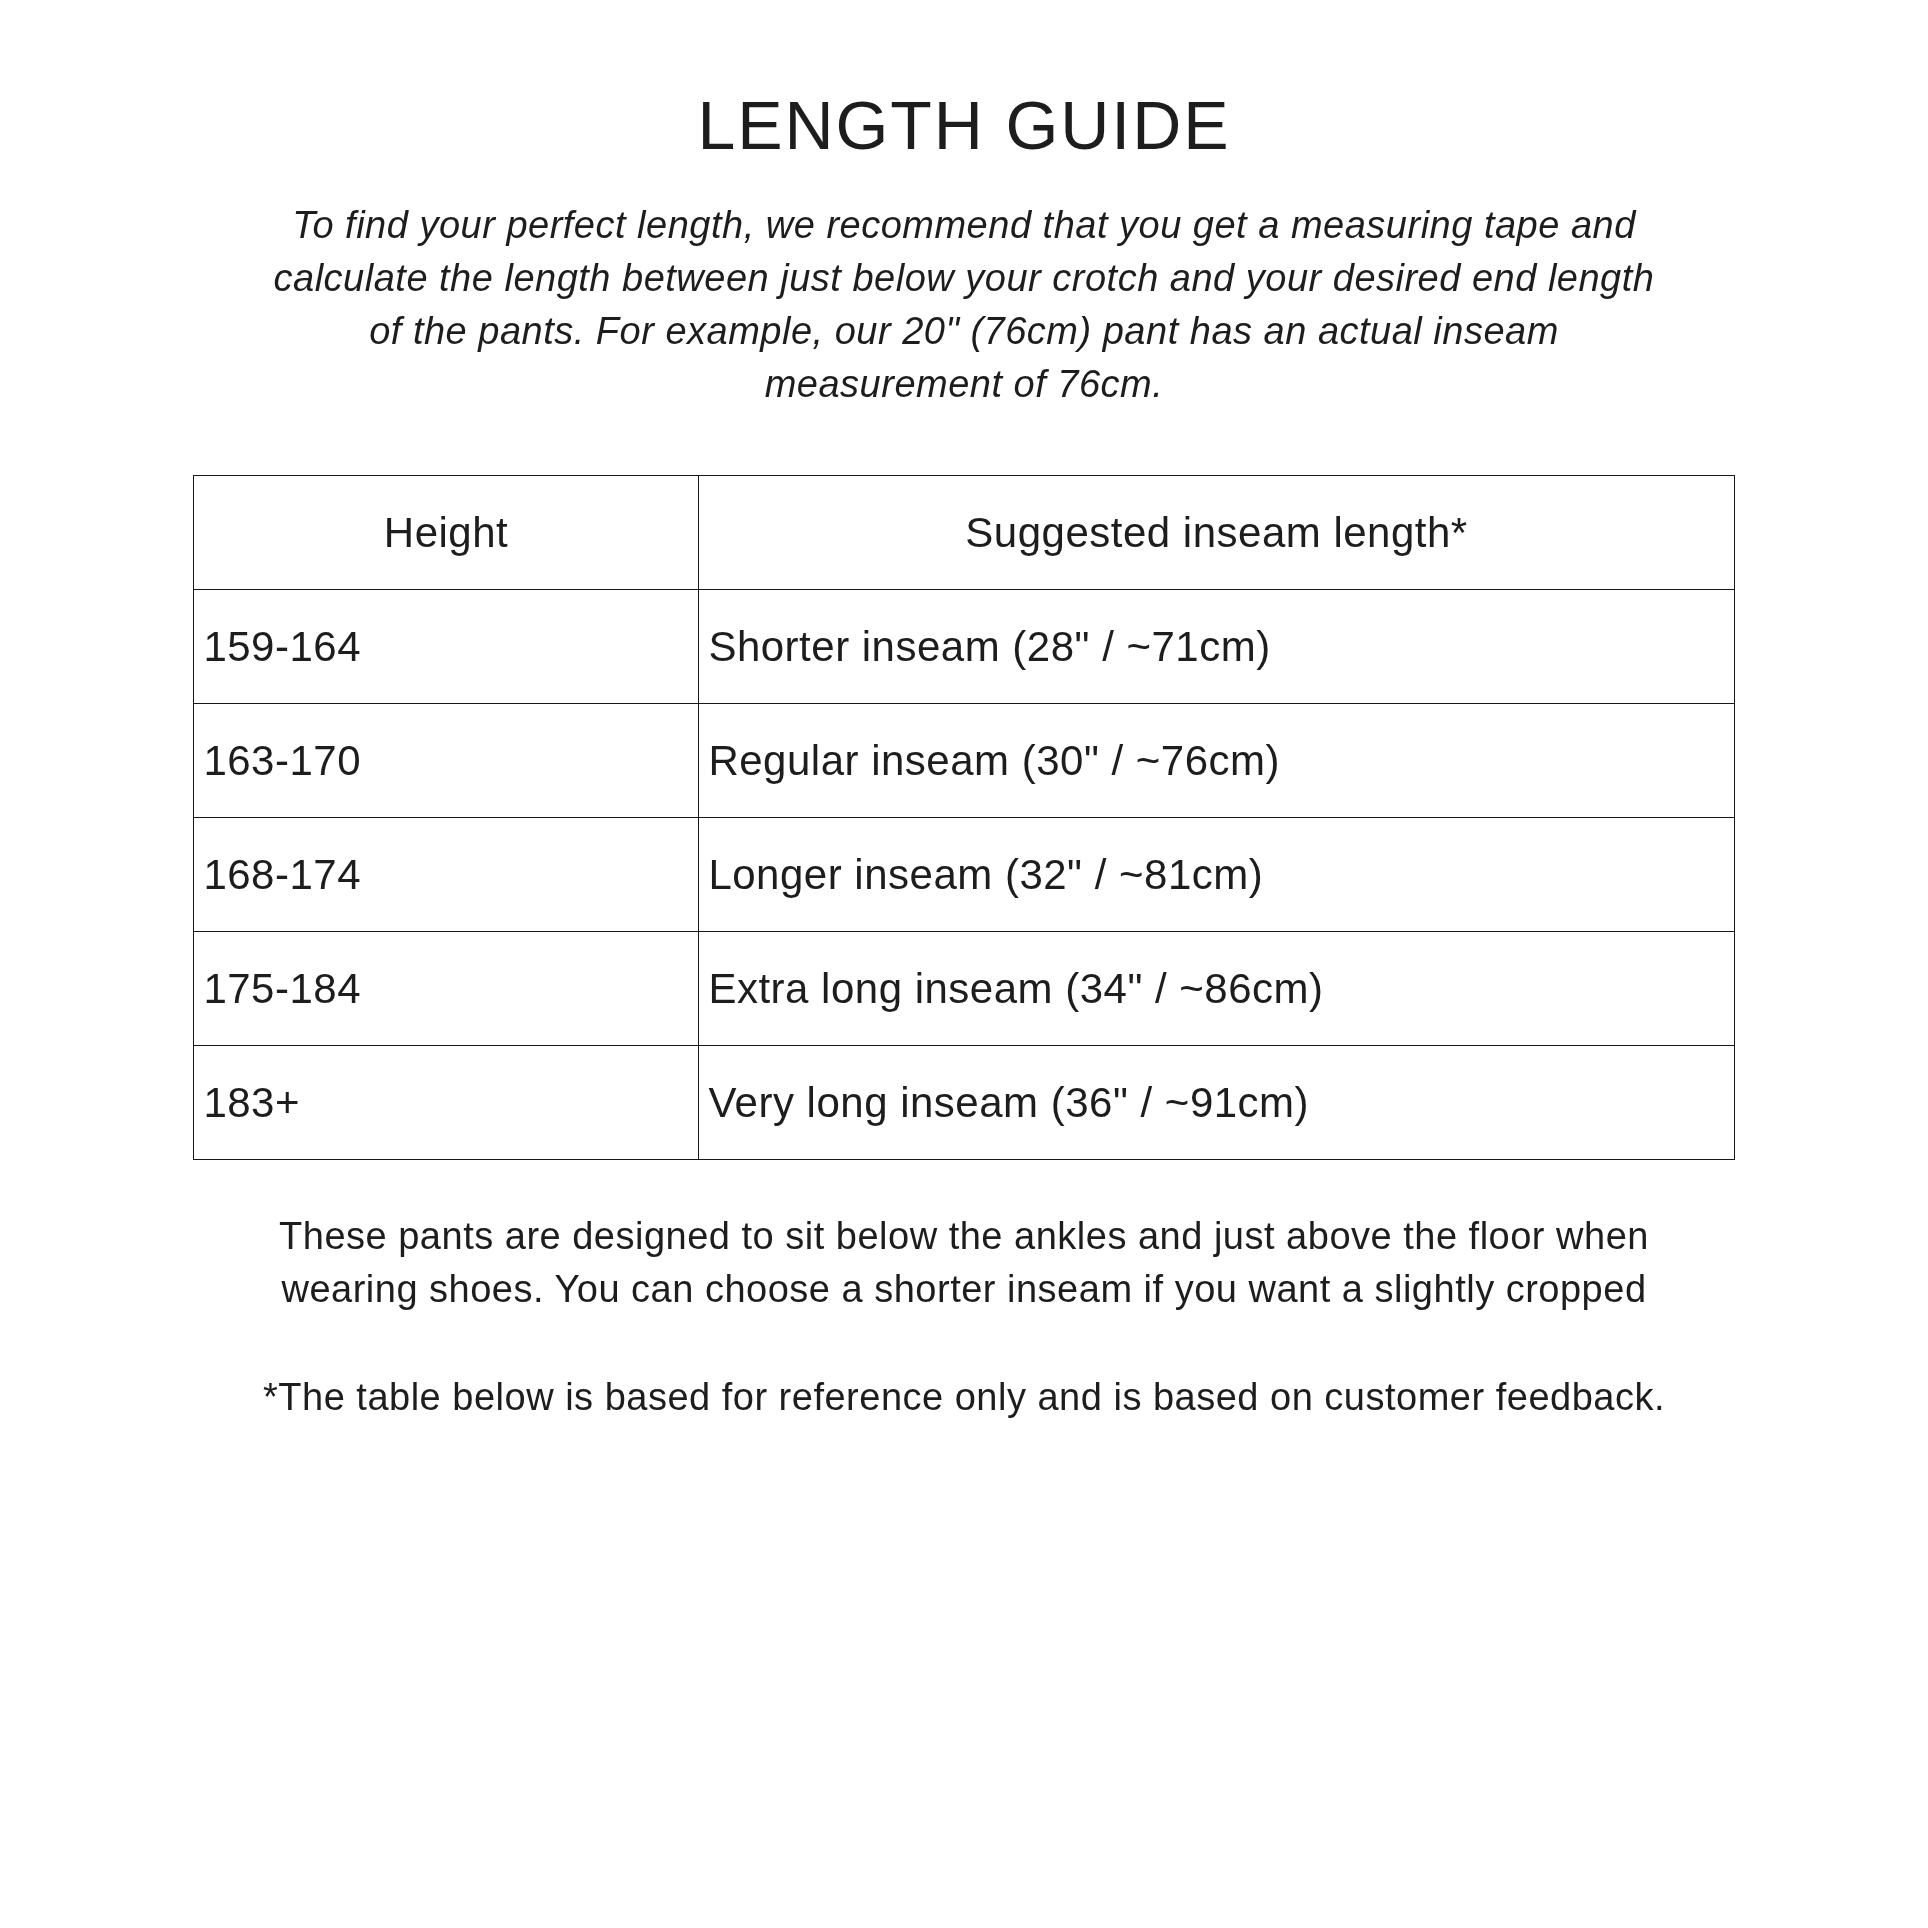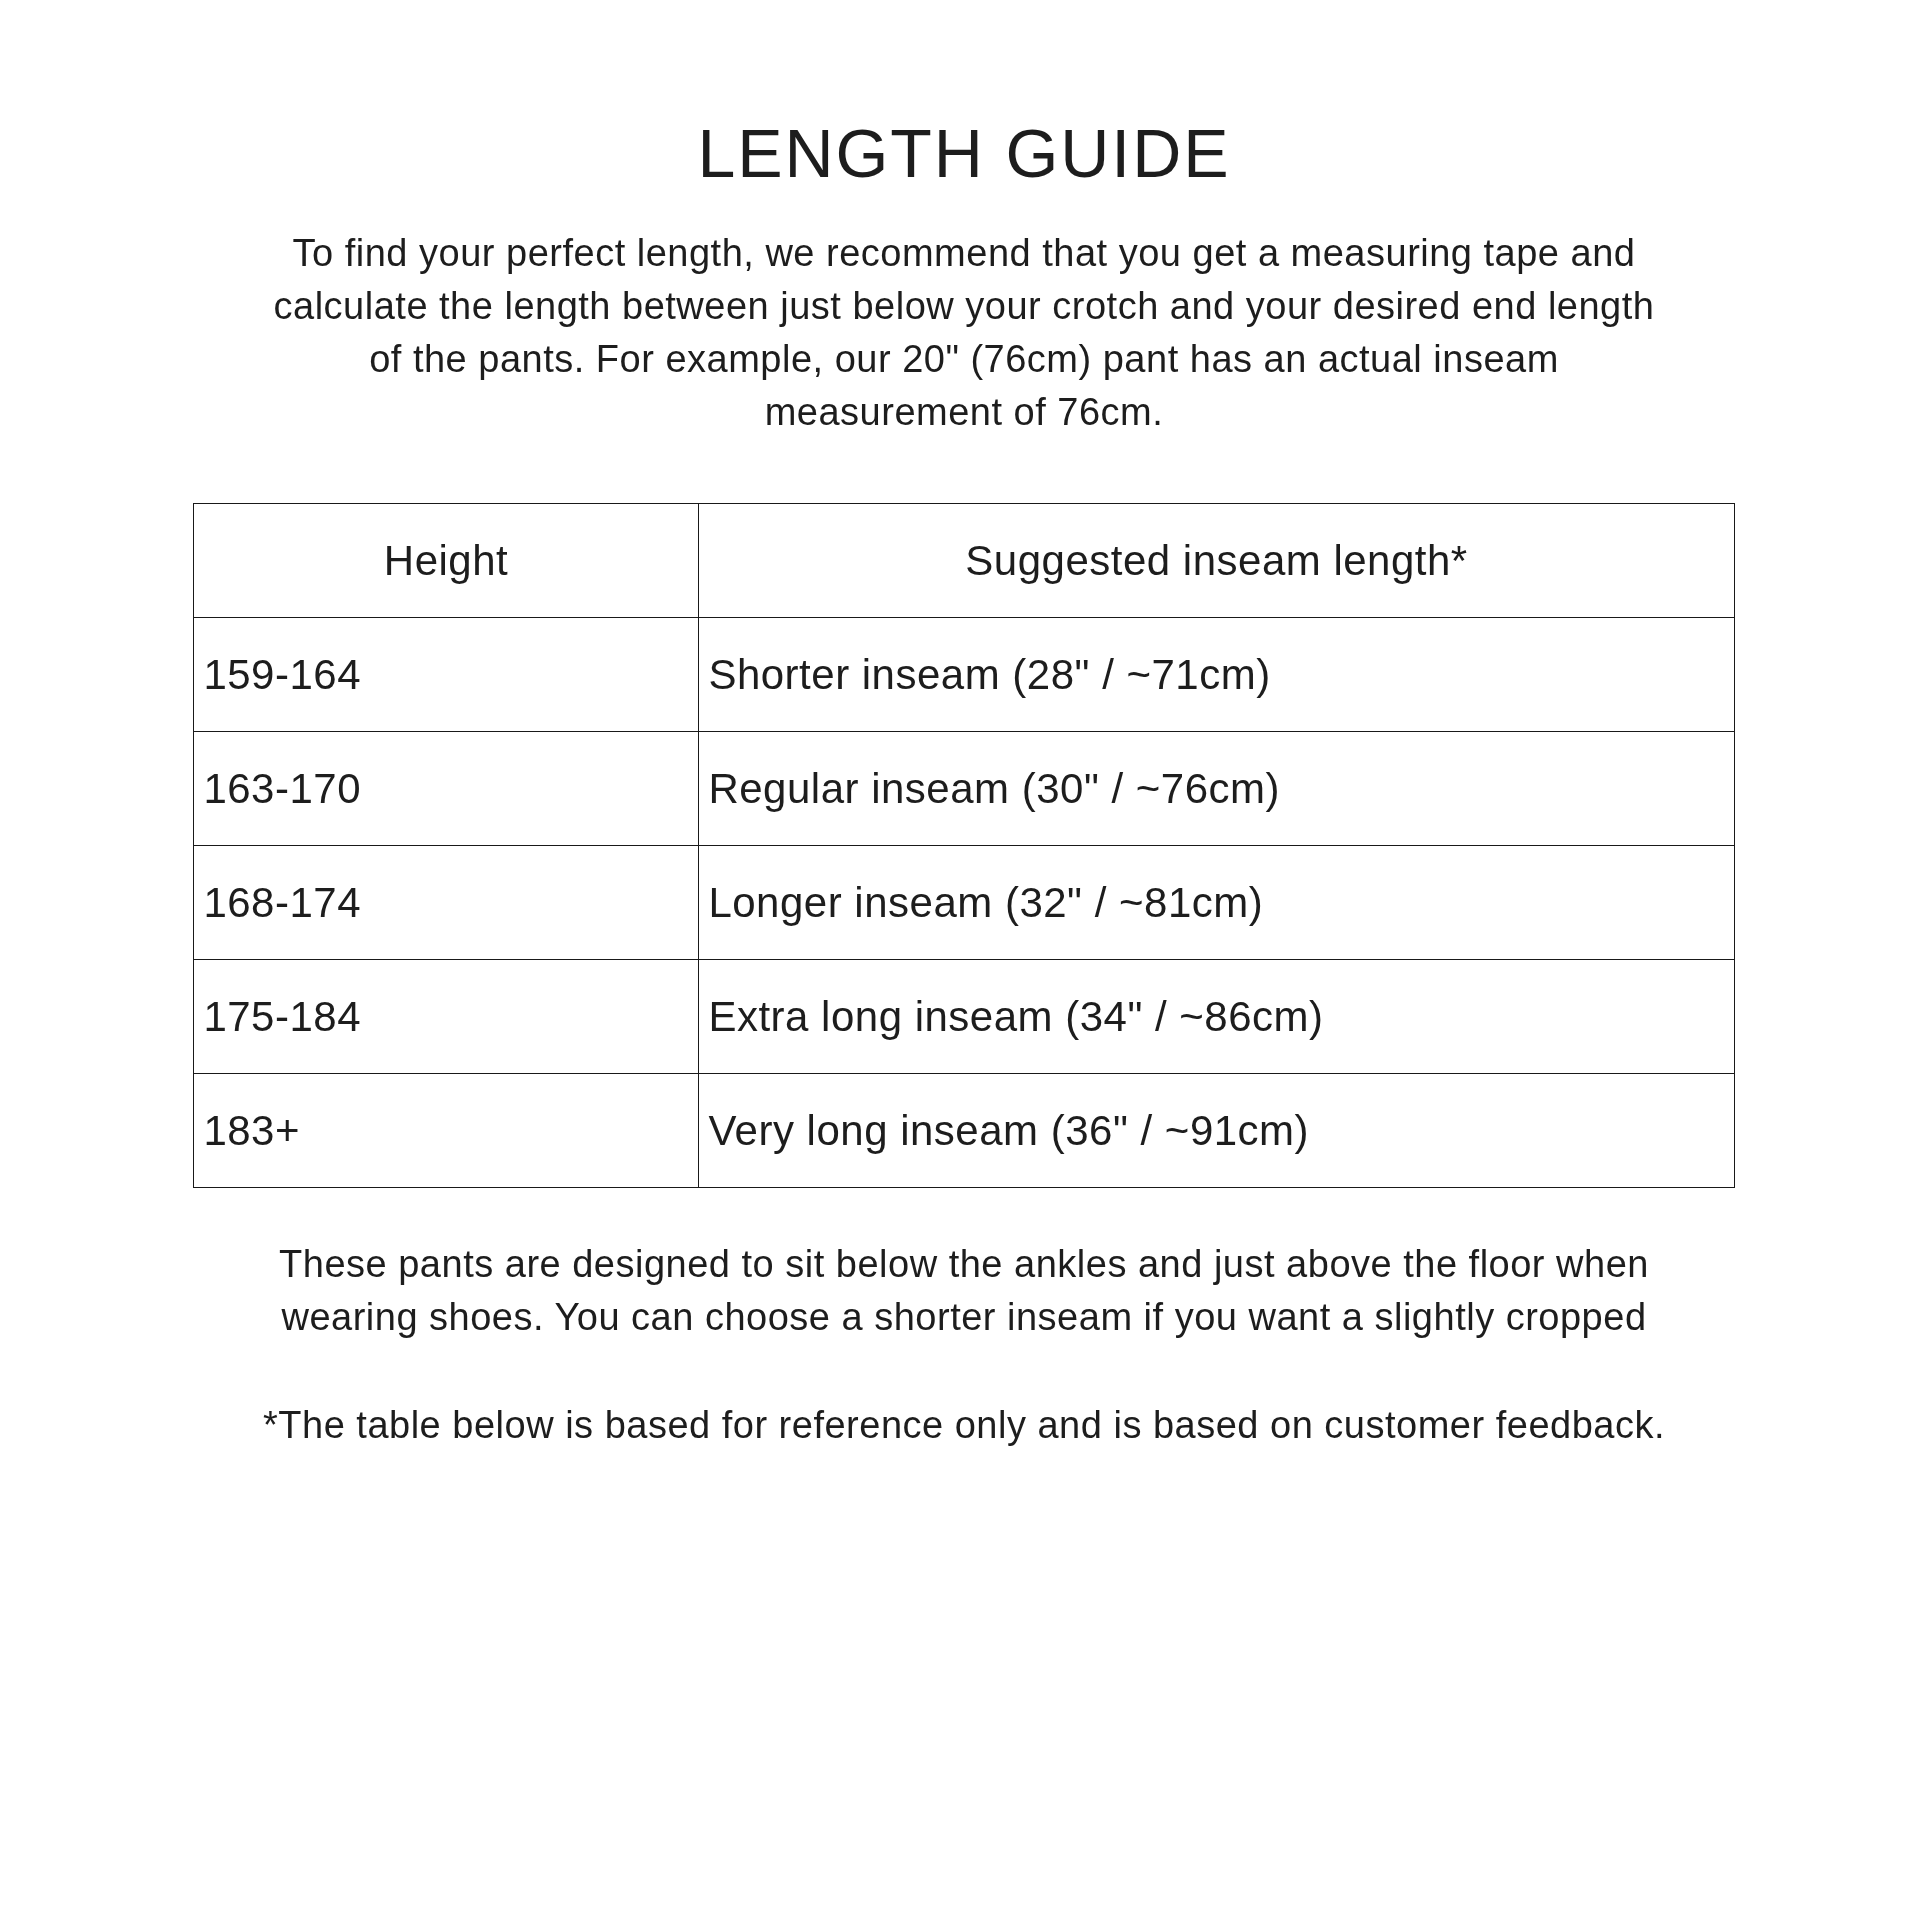--- a/index.html
+++ b/index.html
@@ -11,41 +11,41 @@
     position: relative;
     width: 1928px;
     height: 1928px;
     background: #ffffff;
     font-family: "Liberation Sans", "DejaVu Sans", sans-serif;
     color: #1d1d1d;
     overflow: hidden;
   }
   .title {
     margin: 0;
-    padding-top: 119px;
+    padding-top: 91px;
     text-align: center;
     font-size: 68px;
     font-weight: 400;
     line-height: 1;
     letter-spacing: 1.9px;
     color: #1d1d1d;
   }
   .para {
     margin: 0 auto;
     width: 1582px;
     text-align: center;
     font-size: 38px;
     font-weight: 400;
     letter-spacing: 0.5px;
   }
   .para .line {
     line-height: 53px;
     white-space: nowrap;
   }
-  .intro { margin-top: 40px; }
+  .intro { margin-top: 40px; font-style: italic; }
   .fit-note { margin-top: 50px; }
   .ref-note {
     margin: 55px auto 0;
     width: 1582px;
     text-align: center;
     font-size: 38px;
     letter-spacing: 0.5px;
     line-height: 53px;
   }
   table.size-table {

